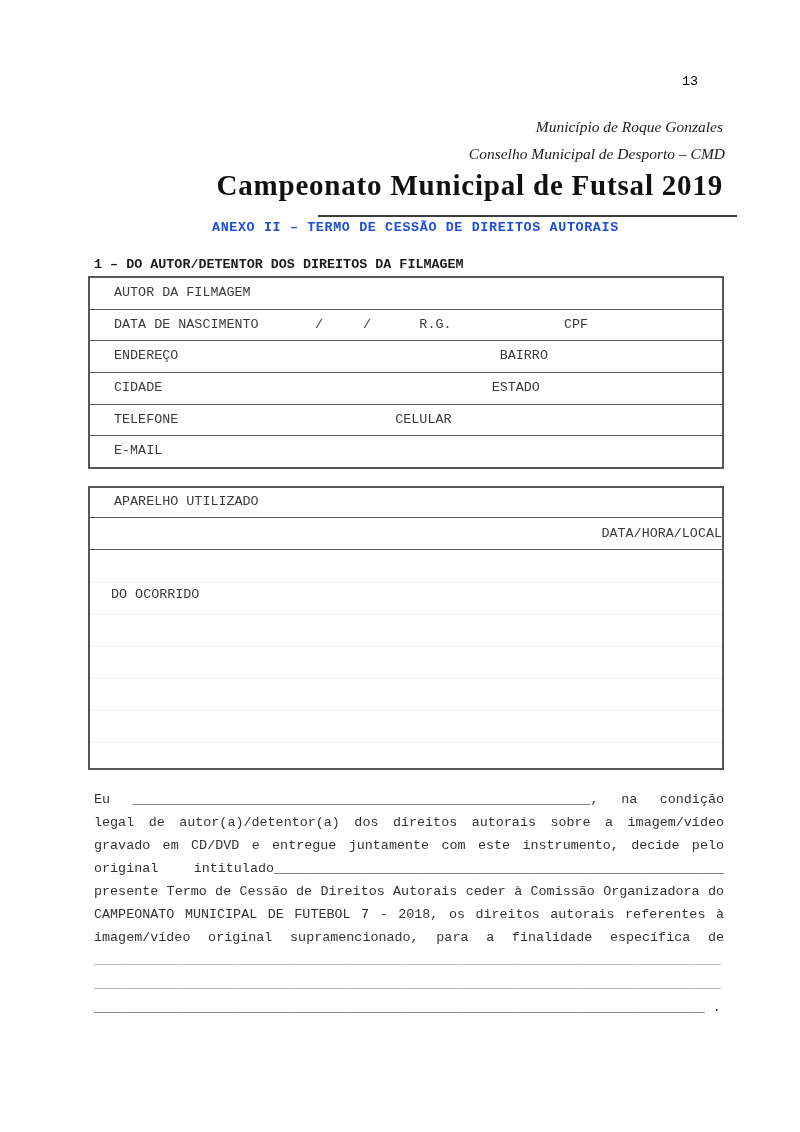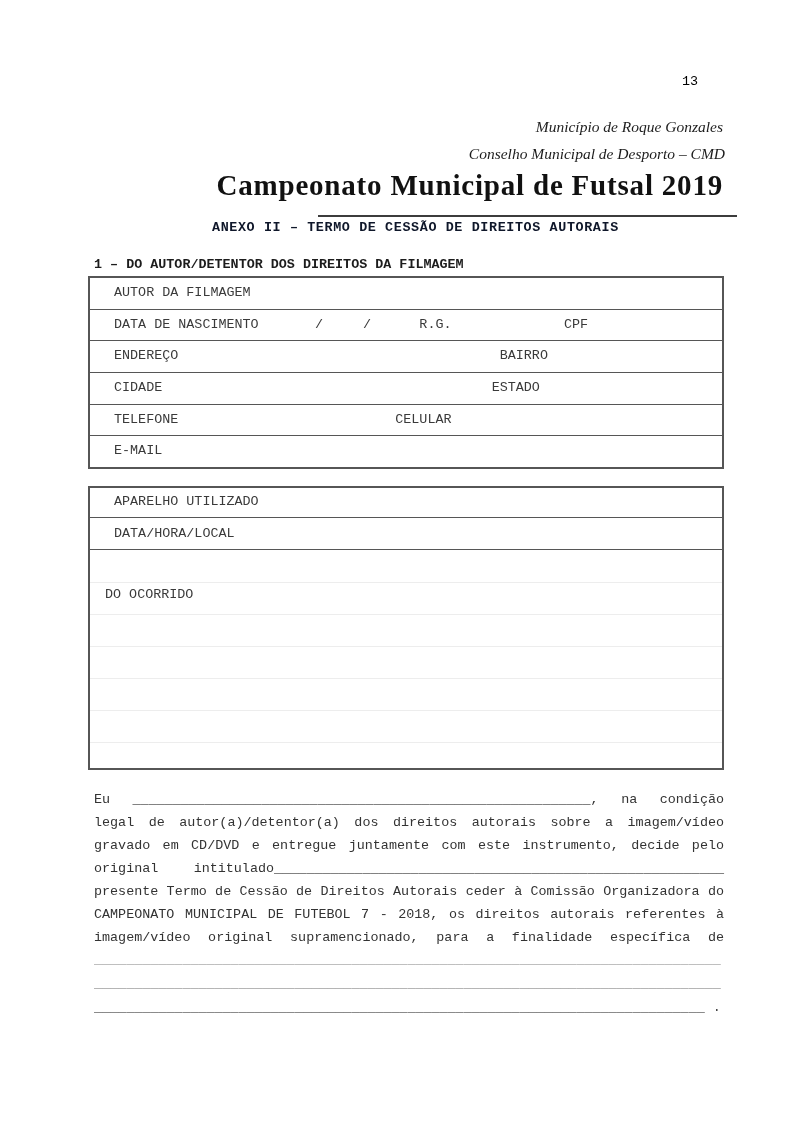--- a/index.html
+++ b/index.html
@@ -10,36 +10,36 @@
 
   .pagenum{position:absolute;top:74px;right:102px;font-size:13.4px;color:#000000;}
 
   .hdr-org1{position:absolute;top:118px;right:77px;font-size:15.5px;color:#1d1d1d;}
   .hdr-org2{position:absolute;top:145px;right:75px;font-size:15.5px;color:#1d1d1d;}
   .hdr-title{position:absolute;top:169px;right:77px;
              font-family:"Liberation Serif","DejaVu Serif",serif;font-weight:bold;
              font-size:29px;letter-spacing:0.8px;color:#111;}
   .hdr-rule{position:absolute;top:215px;right:63px;width:419px;height:2px;background:#3c3c3c;}
 
-  .annex{position:absolute;top:220px;left:212px;font-size:13.4px;letter-spacing:0.62px;color:#0f172a;}
+  .annex{position:absolute;top:220px;left:212px;font-size:13.4px;letter-spacing:0.62px;color:#1d4ed8;}
 
   .sec-head{position:absolute;left:94px;font-size:13.4px;color:#1c1c1c;white-space:pre;}
   .sec1-head{top:257px;}
   .sec2-head{top:469px;}
 
   .ftable{position:absolute;left:88px;width:636px;border:2px solid #565656;background:#fff;box-sizing:border-box;}
   .t1{top:276px;}
   .t2{top:486px;}
   .trow{height:30.7px;line-height:30.7px;padding-left:24px;white-space:pre;overflow:hidden;
         font-size:13.4px;color:#3a3a3a;}
   .trow + .trow{border-top:1px solid #565656;}
   .t2 .r-aparelho{height:28.5px;line-height:28.5px;}
-  .t2 .r-datahora{height:31px;line-height:31px;}
+  .t2 .r-datahora{height:31px;line-height:31px;text-align:right;}
   .t2 .r-ocorrido{height:218px;line-height:normal;position:relative;padding:0;}
-  .t2 .r-ocorrido .cell-label{display:block;padding:7px 0 0 15px;font-size:13.4px;color:#3a3a3a;white-space:pre;}
+  .t2 .r-ocorrido .cell-label{display:block;padding:7px 0 0 21px;font-size:13.4px;color:#3a3a3a;white-space:pre;}
   .faint{position:absolute;left:0;right:0;height:1px;background:#ededed;}
 
   .decl{position:absolute;left:94px;top:788px;width:630px;}
   .dline{font-size:13.4px;line-height:23px;color:#333;
          text-align:justify;text-align-last:justify;white-space:normal;}
 
   .fline{position:absolute;left:94px;width:640px;font-size:13.4px;line-height:20px;white-space:pre;}
   .f0{top:950px;color:#9a9a9a;}
   .f1{top:974px;color:#8a8a8a;}
   .f2{top:998px;color:#444444;}

